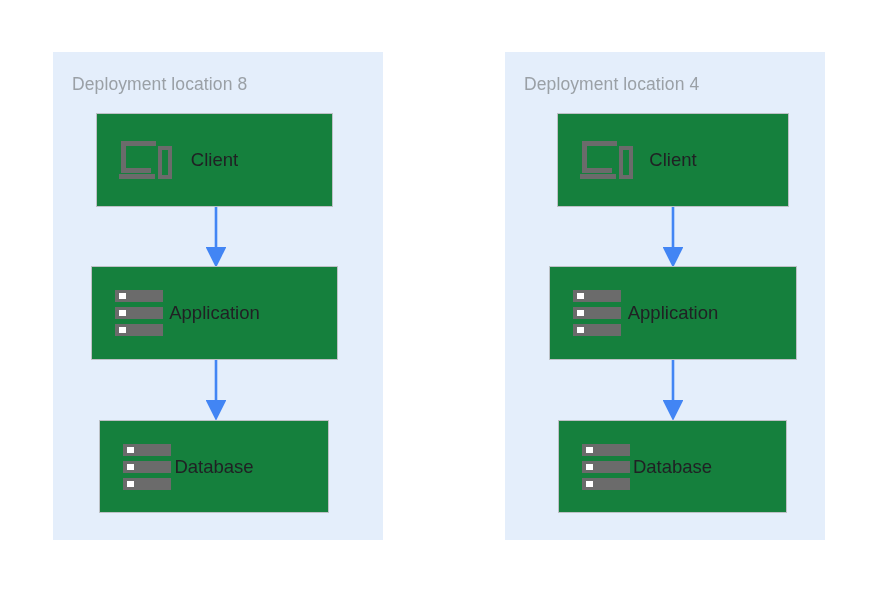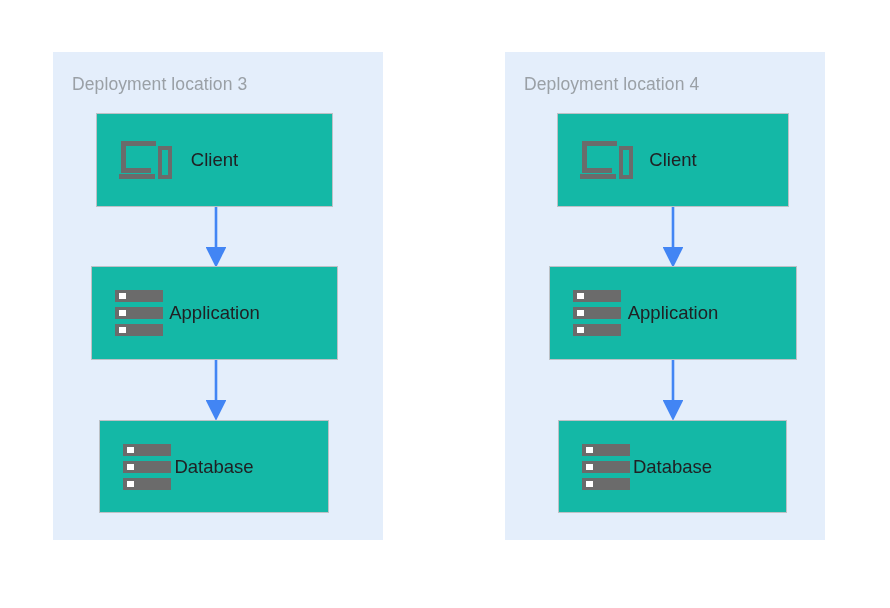--- a/index.html
+++ b/index.html
@@ -37,21 +37,21 @@
     top: 22px;
     font-size: 17.5px;
     color: #9aa0a6;
     letter-spacing: 0.1px;
     white-space: nowrap;
   }
 
   
   .node {
     position: absolute;
-    background: #14b8a6;
+    background: #15803d;
     border: 1px solid #bdc1c6;
     box-sizing: border-box;
     display: flex;
     align-items: center;
     z-index: 3;
   }
   .node-icon {
     position: absolute;
     left: 20px;
     top: 50%;
@@ -91,21 +91,21 @@
     z-index: 1;
     pointer-events: none;
   }
 </style>
 </head>
 <body>
 
 <div id="diagram-canvas">
 
   <div class="zone" id="zone-1">
-    <div class="zone-title">Deployment location 3</div>
+    <div class="zone-title">Deployment location 8</div>
   </div>
 
   <div class="zone" id="zone-2">
     <div class="zone-title">Deployment location 4</div>
   </div>
 
   <svg class="arrow-layer" viewBox="0 0 890 608">
     <defs>
       <marker id="ah" markerWidth="9" markerHeight="8" refX="1.2" refY="4" orient="auto" markerUnits="strokeWidth">
         <path d="M0,0 L0,8 L8,4 z" fill="#4285f4"></path>

